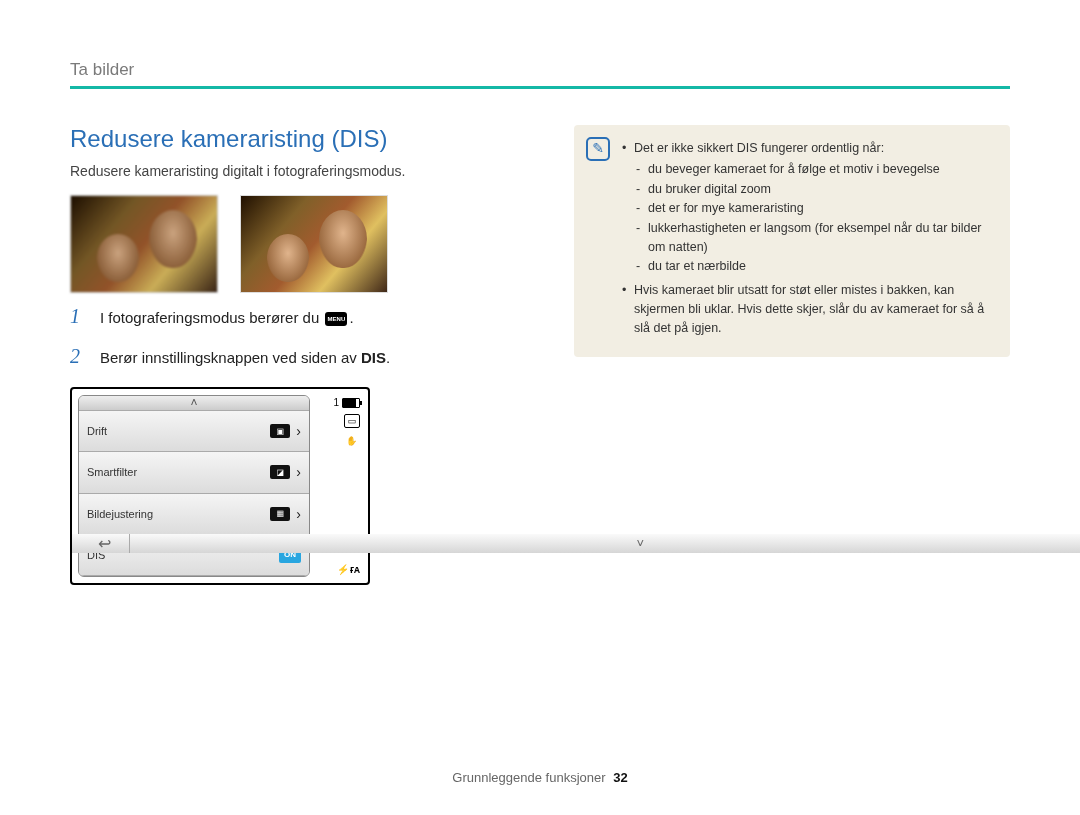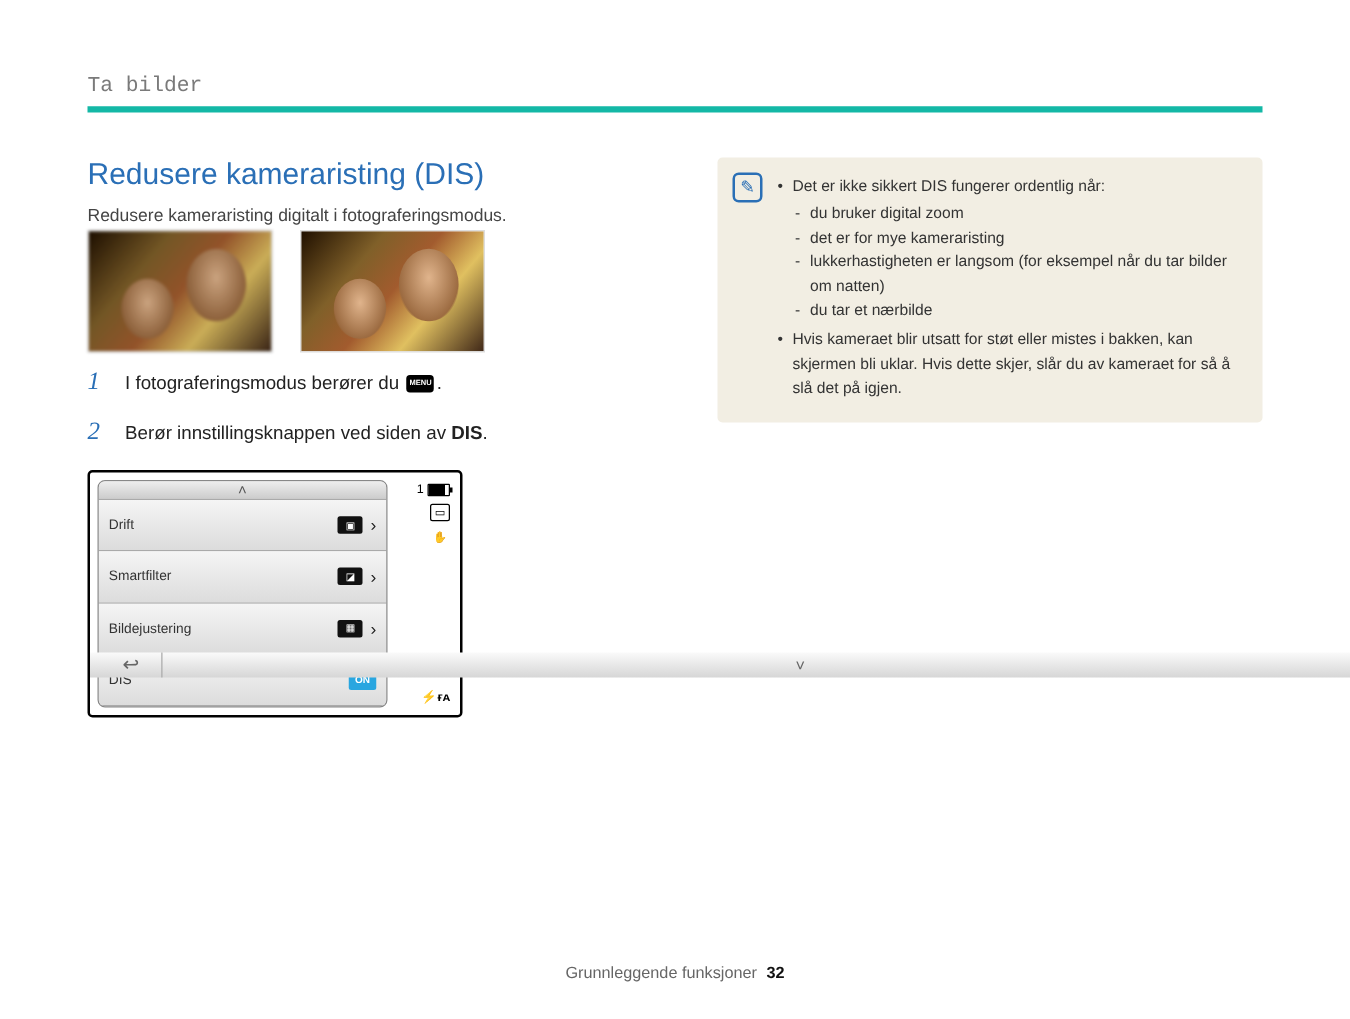--- a/index.html
+++ b/index.html
@@ -11,41 +11,40 @@
     color: #333;
     position: relative;
   }
   .page {
     padding: 60px 70px 40px 70px;
   }
   .breadcrumb {
     color: #7a7a7a;
     font-size: 17px;
     font-weight: 300;
-    border-bottom: 5px solid #14b8a6;
+    border-bottom: 3px solid #14b8a6;
     padding-bottom: 6px;
     margin-bottom: 36px;
-    font-family: Liberation Mono, monospace;
   }
   .cols {
     display: flex;
     gap: 34px;
   }
   .col-left { flex: 0 0 470px; }
   .col-right { flex: 1; }
   .h1 {
     color: #2a6fb6;
     font-size: 24px;
     font-weight: 400;
     margin-bottom: 10px;
   }
   .subtitle {
     font-size: 14px;
     color: #444;
-    margin-bottom: 4px;
+    margin-bottom: 16px;
   }
   .thumbs {
     display: flex;
     gap: 22px;
     margin-bottom: 8px;
   }
   .thumb {
     width: 148px;
     height: 98px;
     background: linear-gradient(130deg, #201000 0%, #806029 30%, #a25b2e 50%, #e0c060 70%, #402818 100%);
@@ -310,20 +309,21 @@
       </div>
     </div>
 
     <div class="col-right">
       <div class="notebox">
         <div class="note-icon">✎</div>
         <ul>
           <li>
             <span>Det er ikke sikkert DIS fungerer ordentlig når:</span>
             <ul>
+              <li>du beveger kameraet for å følge et motiv i bevegelse</li>
               <li>du bruker digital zoom</li>
               <li>det er for mye kameraristing</li>
               <li>lukkerhastigheten er langsom (for eksempel når du tar bilder om natten)</li>
               <li>du tar et nærbilde</li>
             </ul>
           </li>
           <li>Hvis kameraet blir utsatt for støt eller mistes i bakken, kan skjermen bli uklar. Hvis dette skjer, slår du av kameraet for så å slå det på igjen.</li>
         </ul>
       </div>
     </div>

